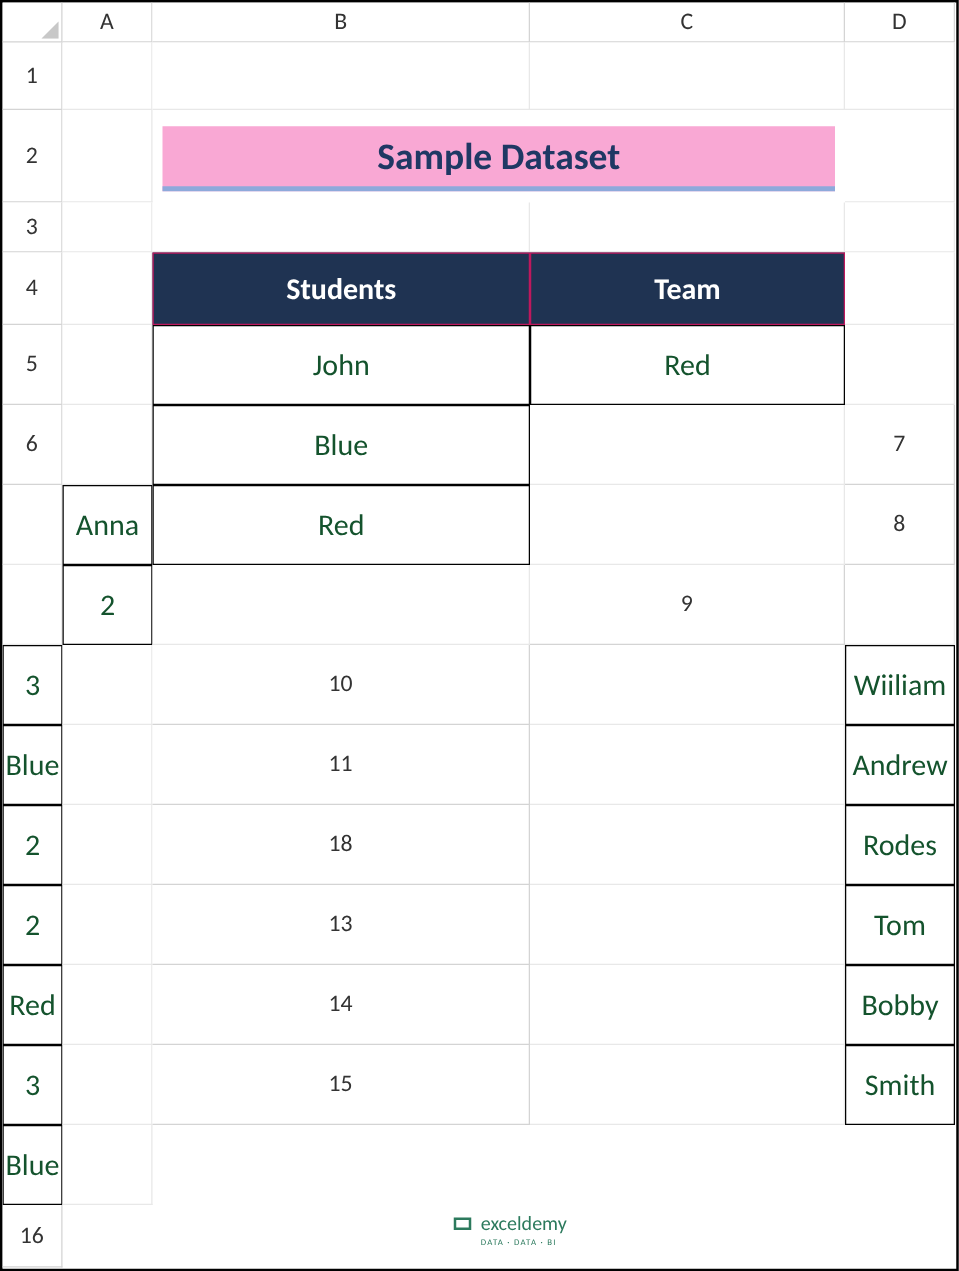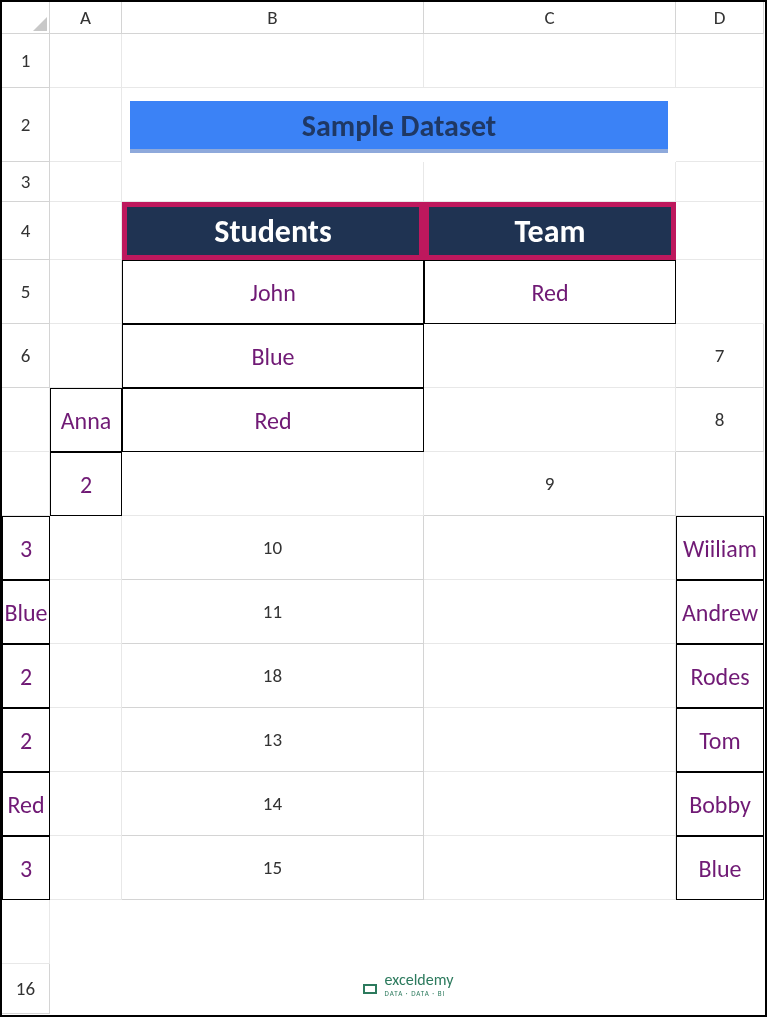--- a/index.html
+++ b/index.html
@@ -52,61 +52,61 @@
     }
     .title-cell {
       grid-column: 3 / 5;
       grid-row: 3;
       display: flex;
       align-items: center;
       justify-content: center;
       padding: 4px 8px 0 8px;
     }
     .title-box {
-      background: #3b82f6;
+      background: #f9a8d4;
       color: #1f3864;
       font-size: 30px;
       font-weight: bold;
       width: 100%;
       height: 52px;
       display: flex;
       align-items: center;
       justify-content: center;
       border-bottom: 4px solid #8ea9db;
     }
     .table-header {
       background: #1f3352;
       color: #fff;
       font-weight: bold;
-      font-size: 32px;
-      display: flex;
-      align-items: center;
-      justify-content: center;
-      border: 5px solid #be185d;
+      font-size: 24px;
+      display: flex;
+      align-items: center;
+      justify-content: center;
+      border: 1px solid #be185d;
     }
     .table-cell {
       border: 1px solid #000;
       display: flex;
       align-items: center;
       justify-content: center;
       font-size: 24px;
-      color: #701a75;
+      color: #14532d;
       background: #fff;
     }
     .footer {
       grid-column: 1 / 6;
       grid-row: 17;
       display: flex;
       align-items: flex-start;
       justify-content: center;
       padding-top: 6px;
     }
     .footer-logo {
       display: flex;
-      align-items: flex-end;
+      align-items: flex-start;
       gap: 6px;
       color: #2c7a5d;
       font-size: 16px;
     }
     .footer-logo .sub { font-size: 7px; letter-spacing: 1px; color: #2c7a5d; }
   </style>
 </head>
 <body>
 
 <div class="spreadsheet">
@@ -199,20 +199,21 @@
   <div class="cell"></div>
 
   <div class="row-header">14</div>
   <div class="cell"></div>
   <div class="table-cell">Bobby</div>
   <div class="table-cell">3</div>
   <div class="cell"></div>
 
   <div class="row-header">15</div>
   <div class="cell"></div>
+  <div class="table-cell">Smith</div>
   <div class="table-cell">Blue</div>
   <div class="cell"></div>
 
   <div class="row-header" style="grid-row:17">16</div>
   <div class="footer" style="grid-column:2/6;grid-row:17">
     <div class="footer-logo">
       <svg width="18" height="18">
         <rect x="2" y="4" width="14" height="10" fill="#2c7a5d"></rect>
         <rect x="4" y="6" width="10" height="6" fill="#fff"></rect>
       </svg>

